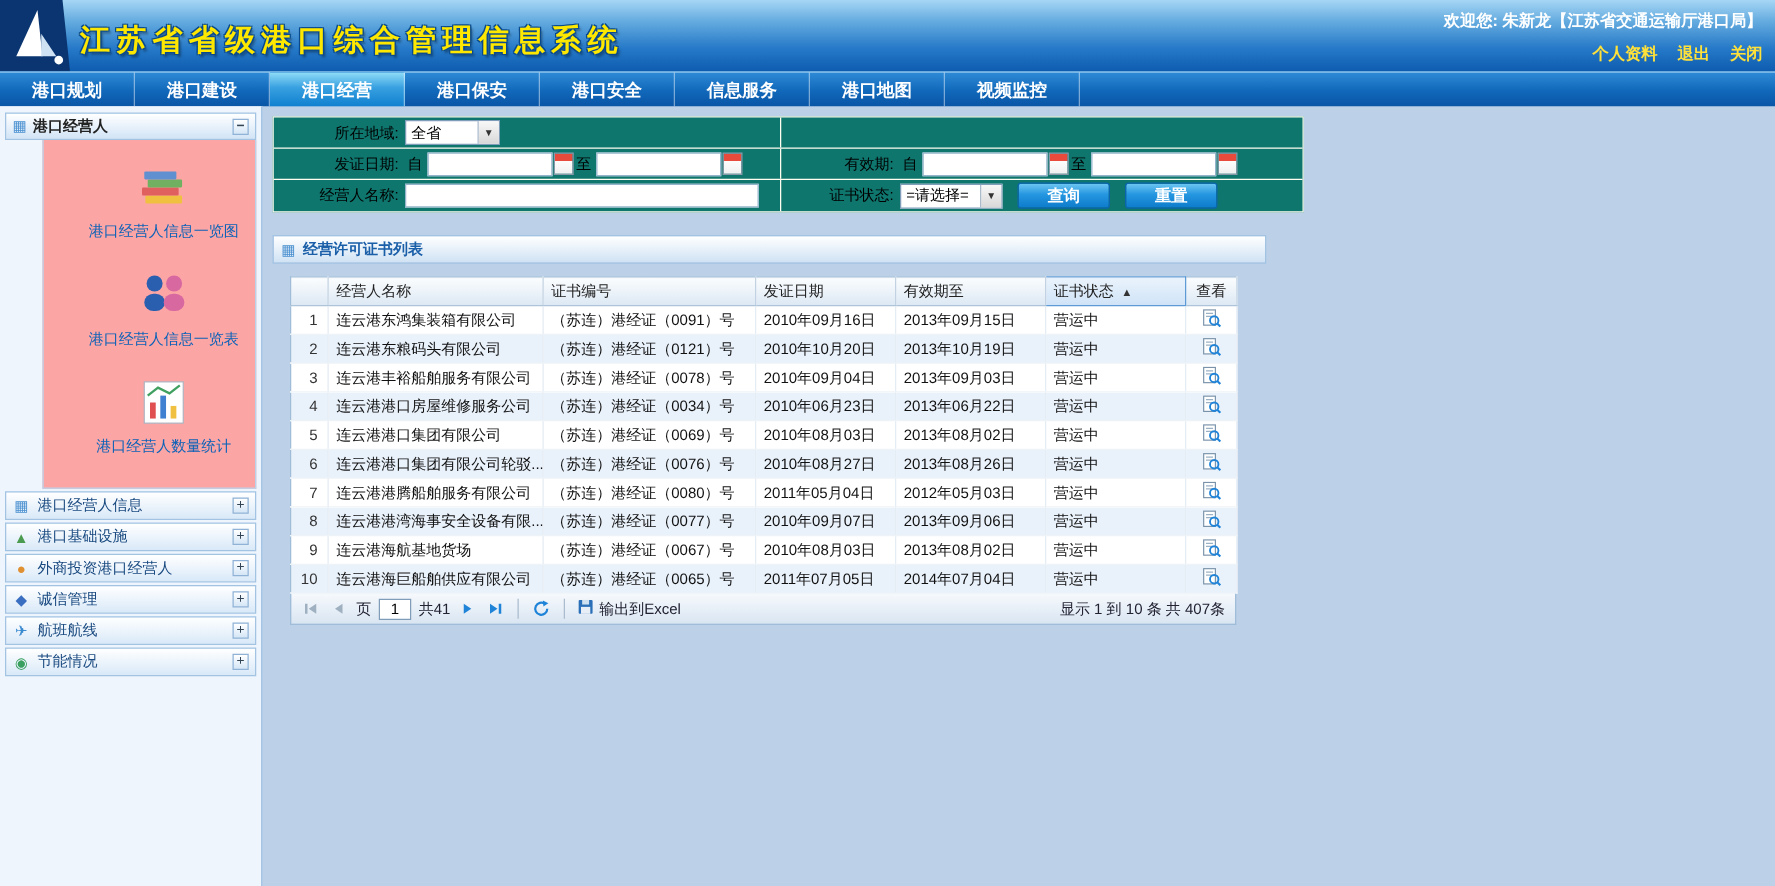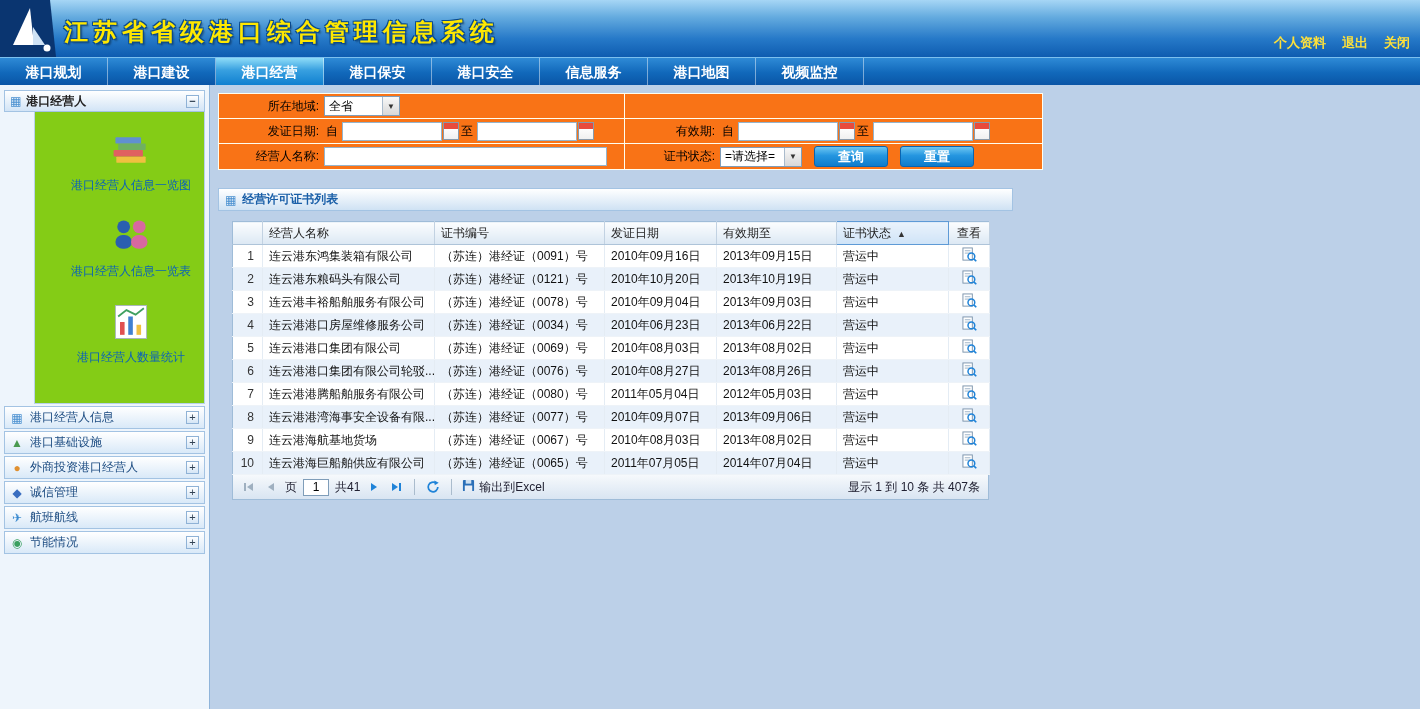--- a/index.html
+++ b/index.html
@@ -25,32 +25,32 @@
   .bodywrap{display:flex;height:624px;}
   .sidebar{width:210px;background:#eef5fc;border-right:1px solid #8fb4da;padding:5px 4px 0 4px;}
   .main{flex:1;padding:8px 0 0 8px;}
 
   
   .side-panel-header{height:22px;background:linear-gradient(180deg,#ffffff,#d2e4f6);border:1px solid #a3c3e3;
                      display:flex;align-items:center;padding:0 5px;gap:5px;color:#222;font-weight:bold;cursor:pointer;}
   .ph-icon{color:#4a90d0;font-size:12px;}
   .sq-btn{margin-left:auto;width:13px;height:13px;border:1px solid #8fb2d6;background:linear-gradient(#fff,#d5e6f6);
           font-size:11px;line-height:11px;text-align:center;color:#345;cursor:pointer;}
-  .side-panel-body{border:1px solid #b9d2ea;border-top:0;background:#84cc16;padding:10px 0 23px;margin-left:30px;}
+  .side-panel-body{border:1px solid #b9d2ea;border-top:0;background:#fca5a5;padding:10px 0 10px;margin-left:30px;}
   .side-item{width:192px;margin:0 auto 9px;padding:6px 0 5px;text-align:center;cursor:pointer;}
   .side-item.selected{background:#aecdf0;border:1px solid #85abd6;padding:5px 0 4px;}
   .side-icon svg{display:block;margin:0 auto;}
   .side-label{display:block;margin-top:5px;color:#0b62b8;font-size:12px;}
   .cpanel{height:23px;margin-top:2px;background:linear-gradient(180deg,#ffffff,#d9e9f8);border:1px solid #a3c3e3;
           display:flex;align-items:center;padding:0 5px;gap:6px;cursor:pointer;}
   .cp-icon{width:14px;text-align:center;font-size:12px;}
   .cp-label{color:#1a4a80;}
 
   
-  .form{width:825px;background:#f97316;border:1px solid #fffef0;}
+  .form{width:825px;background:#0f766e;border:1px solid #fffef0;}
   .form-row{display:flex;align-items:center;height:25px;border-bottom:1px solid #fffef0;}
   .form-row:last-child{border-bottom:0;}
   .fl-left{display:flex;align-items:center;width:405px;height:100%;}
   .fl-right{display:flex;align-items:center;flex:1;height:100%;border-left:1px solid #fffef0;}
   .flabel{width:105px;text-align:right;padding-right:5px;color:#000;}
   .flabel2{width:95px;text-align:right;padding-right:5px;color:#000;}
   .mini{margin:0 4px 0 2px;}
   .txt{height:19px;border:1px solid #94b4cc;background:#fff;font-size:12px;padding:0 3px;font-family:inherit;}
   .date-txt{width:100px;}
   .name-txt{width:283px;}
@@ -99,20 +99,21 @@
 <div class="header">
   <div class="logo">
     <svg width="56" height="57" viewBox="0 0 56 57">
       <polygon points="0,0 50,0 56,57 0,57" fill="#0a3570"></polygon>
       <polygon points="13,45 30,8 34,45" fill="#ffffff"></polygon>
       <polygon points="33,27 45,45 33,45" fill="#cfe2f4"></polygon>
       <circle cx="47" cy="48" r="3.5" fill="#ffffff"></circle>
     </svg>
   </div>
   <div class="title">江苏省省级港口综合管理信息系统</div>
+  <div class="welcome">欢迎您: 朱新龙【江苏省交通运输厅港口局】</div>
   <div class="header-links">
       <span class="hlink">个人资料</span>
       <span class="hlink">退出</span>
       <span class="hlink">关闭</span>
     </div>
 </div>
 
 <div class="navbar">
     <div class="nav-tab">港口规划</div>
     <div class="nav-tab">港口建设</div>

